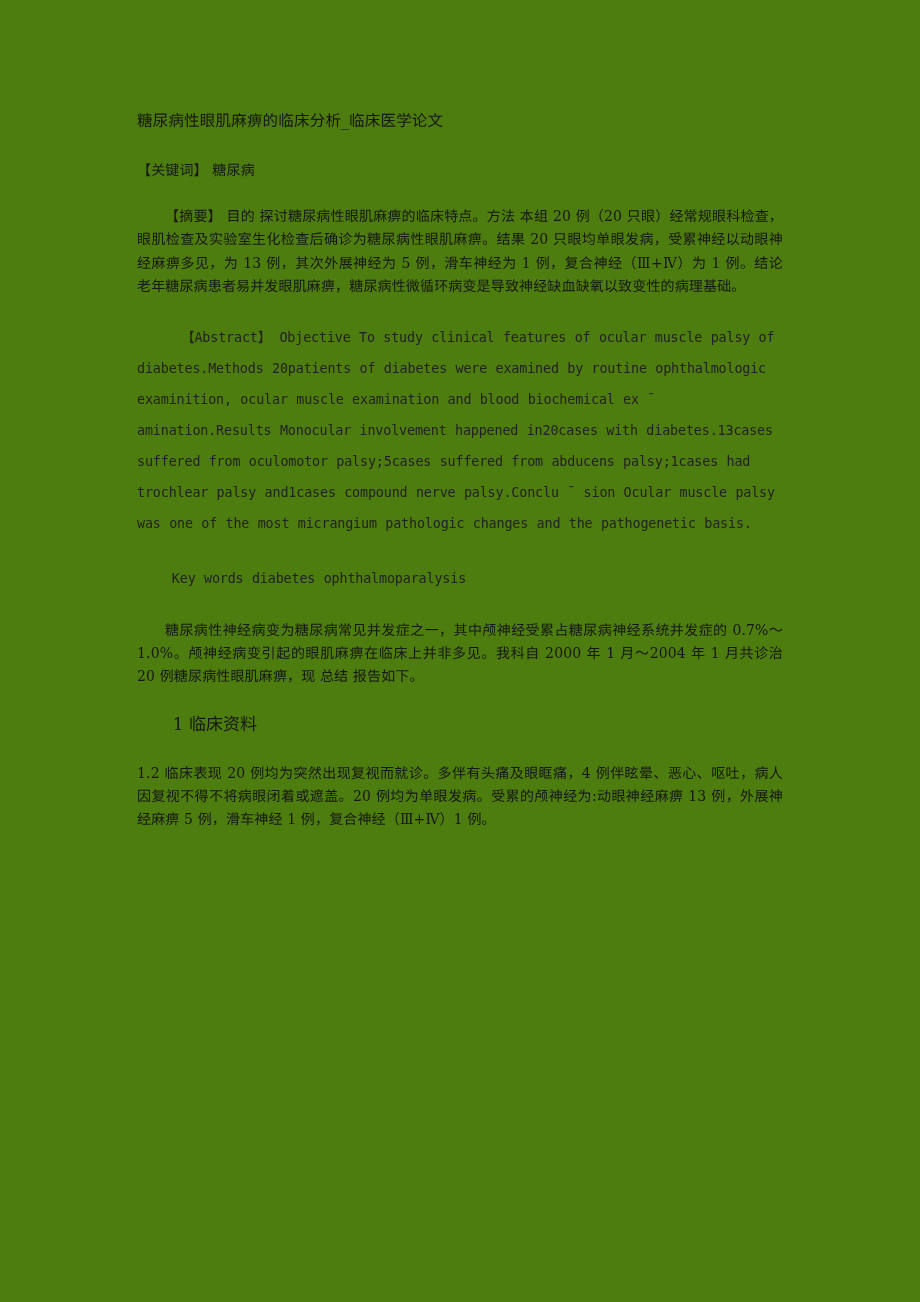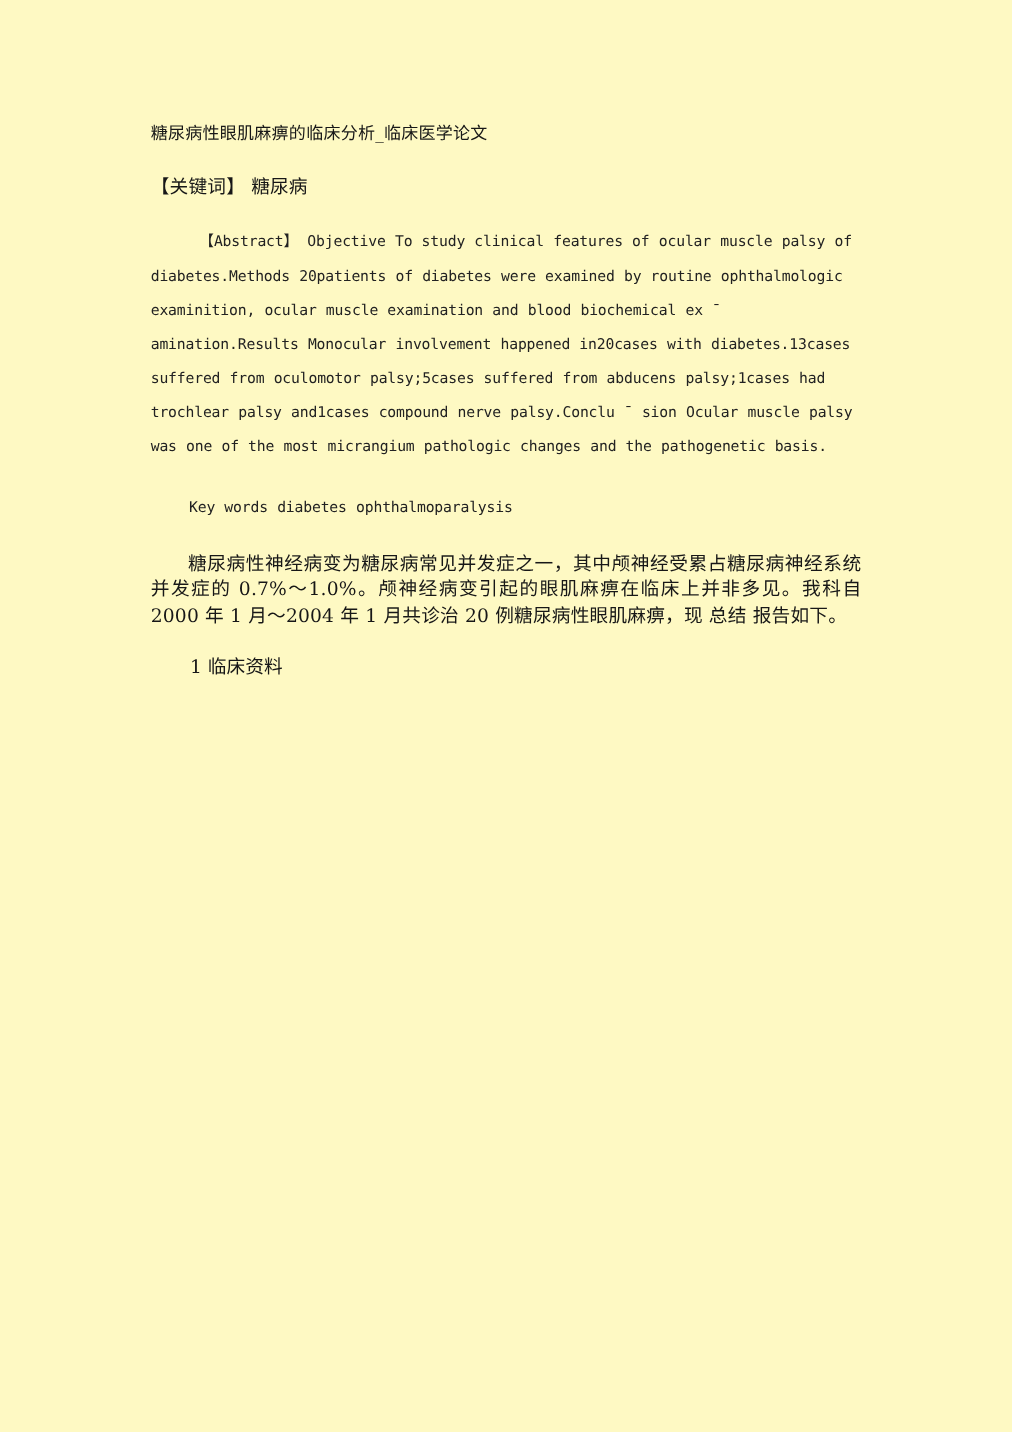--- a/index.html
+++ b/index.html
@@ -13,33 +13,33 @@
     height: 1302px;
     overflow: hidden;
     font-family: "DejaVu Serif", "Liberation Serif", serif;
     color: #1b1b1b;
     -webkit-font-smoothing: antialiased;
   }
   .page {
     position: relative;
     width: 920px;
     height: 1302px;
-    background: #fef9c3;
+    background: #4d7c0f;
     box-sizing: border-box;
     padding: 110px 135px 0 137px;
   }
   .doc-title {
     font-size: 15.5px;
     line-height: 23px;
     letter-spacing: 0.2px;
     margin: 0 0 26px 0;
     color: #171717;
   }
   p.cn {
-    font-size: 17px;
+    font-size: 14px;
     line-height: 23.2px;
     margin: 0 2px 24px 0;
     text-align: justify;
     text-justify: inter-ideograph;
     letter-spacing: 0.15px;
     color: #171717;
   }
   p.cn.indent { text-indent: 2em; }
   p.cn.tight { margin-bottom: 23px; }
 
@@ -65,25 +65,27 @@
 </style>
 </head>
 <body>
 
 <div class="page">
 
   <div class="doc-title">糖尿病性眼肌麻痹的临床分析_临床医学论文</div>
 
   <p class="cn tight">【关键词】 糖尿病</p>
 
+  <p class="cn indent">【摘要】 目的 探讨糖尿病性眼肌麻痹的临床特点。方法 本组 20 例（20 只眼）经常规眼科检查，眼肌检查及实验室生化检查后确诊为糖尿病性眼肌麻痹。结果 20 只眼均单眼发病，受累神经以动眼神经麻痹多见，为 13 例，其次外展神经为 5 例，滑车神经为 1 例，复合神经（Ⅲ+Ⅳ）为 1 例。结论 老年糖尿病患者易并发眼肌麻痹，糖尿病性微循环病变是导致神经缺血缺氧以致变性的病理基础。</p>
 
   <p class="en indent">【Abstract】 Objective To study clinical features of ocular muscle palsy of diabetes.Methods 20patients of diabetes were examined by routine ophthalmologic examinition, ocular muscle examination and blood biochemical ex ¯ amination.Results Monocular involvement happened in20cases with diabetes.13cases suffered from oculomotor palsy;5cases suffered from abducens palsy;1cases had trochlear palsy and1cases compound nerve palsy.Conclu ¯ sion Ocular muscle palsy was one of the most micrangium pathologic changes and the pathogenetic basis.</p>
 
   <p class="en kw">Key words diabetes ophthalmoparalysis</p>
 
   <p class="cn indent">糖尿病性神经病变为糖尿病常见并发症之一，其中颅神经受累占糖尿病神经系统并发症的 0.7%～1.0%。颅神经病变引起的眼肌麻痹在临床上并非多见。我科自 2000 年 1 月～2004 年 1 月共诊治 20 例糖尿病性眼肌麻痹，现 总结 报告如下。</p>
 
   <div class="sec-head">1 临床资料</div>
 
 
+  <p class="cn">1.2 临床表现 20 例均为突然出现复视而就诊。多伴有头痛及眼眶痛，4 例伴眩晕、恶心、呕吐，病人因复视不得不将病眼闭着或遮盖。20 例均为单眼发病。受累的颅神经为:动眼神经麻痹 13 例，外展神经麻痹 5 例，滑车神经 1 例，复合神经（Ⅲ+Ⅳ）1 例。</p>
 
 
 </div>
 
 </body></html>

